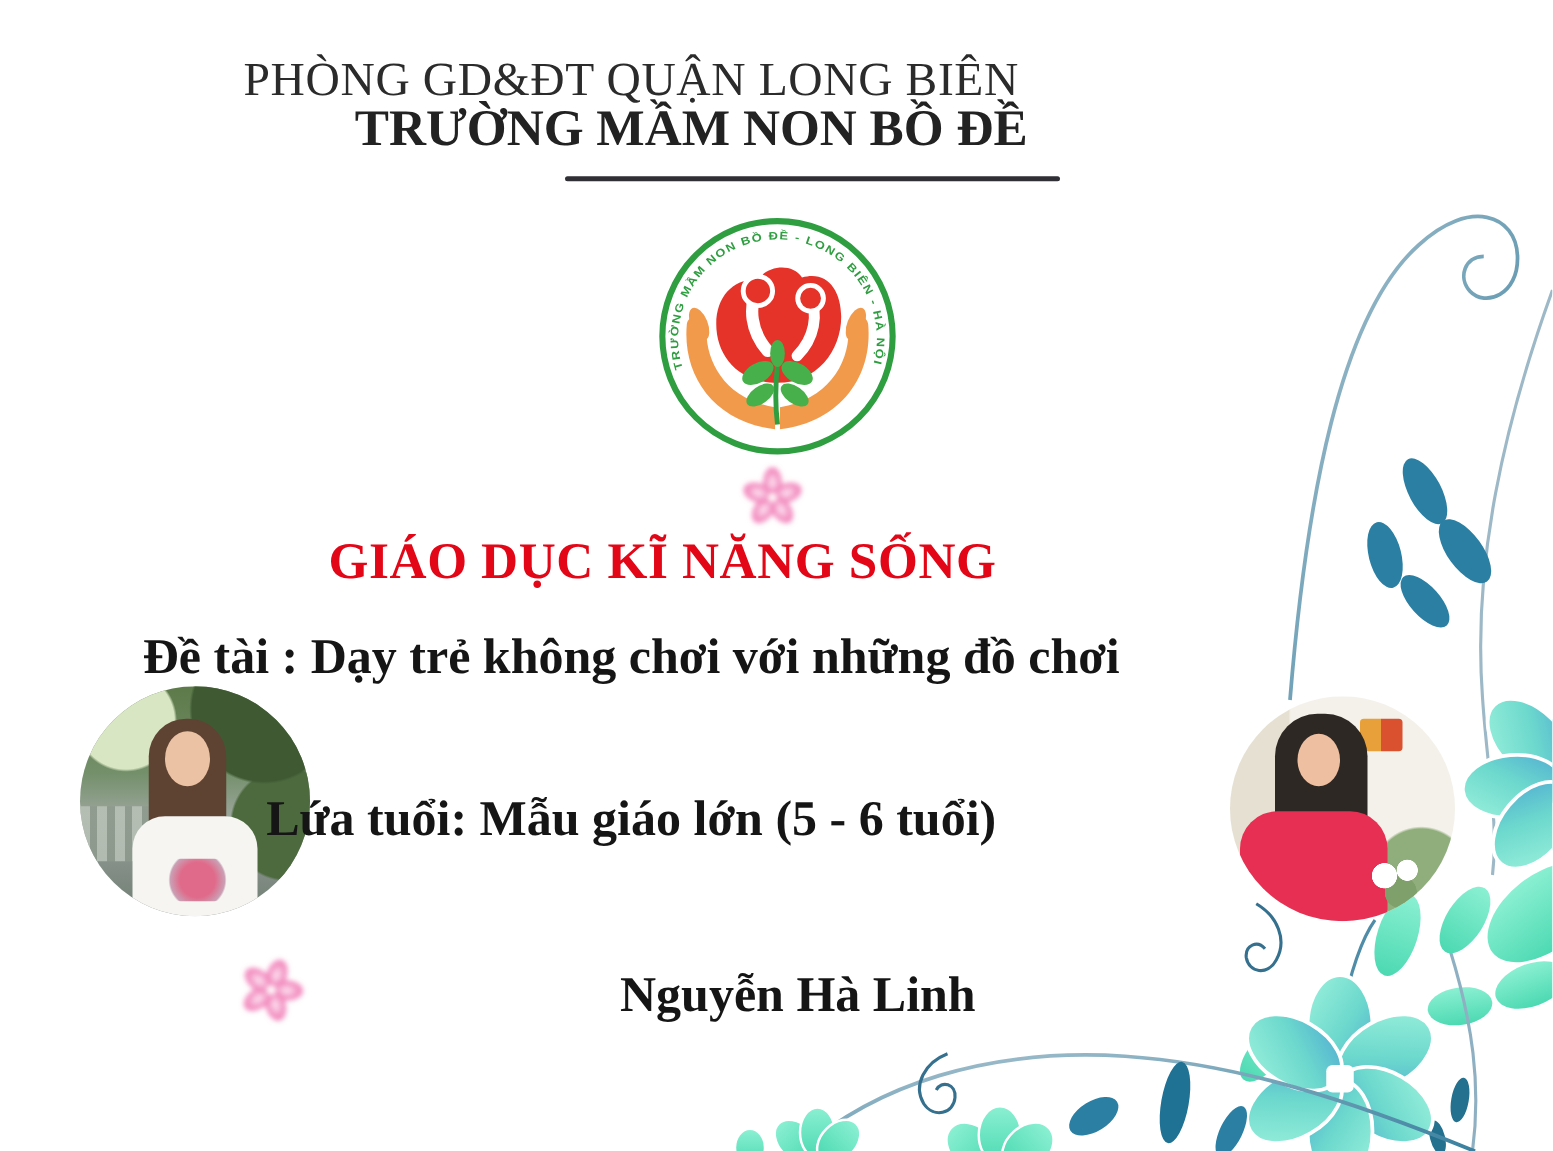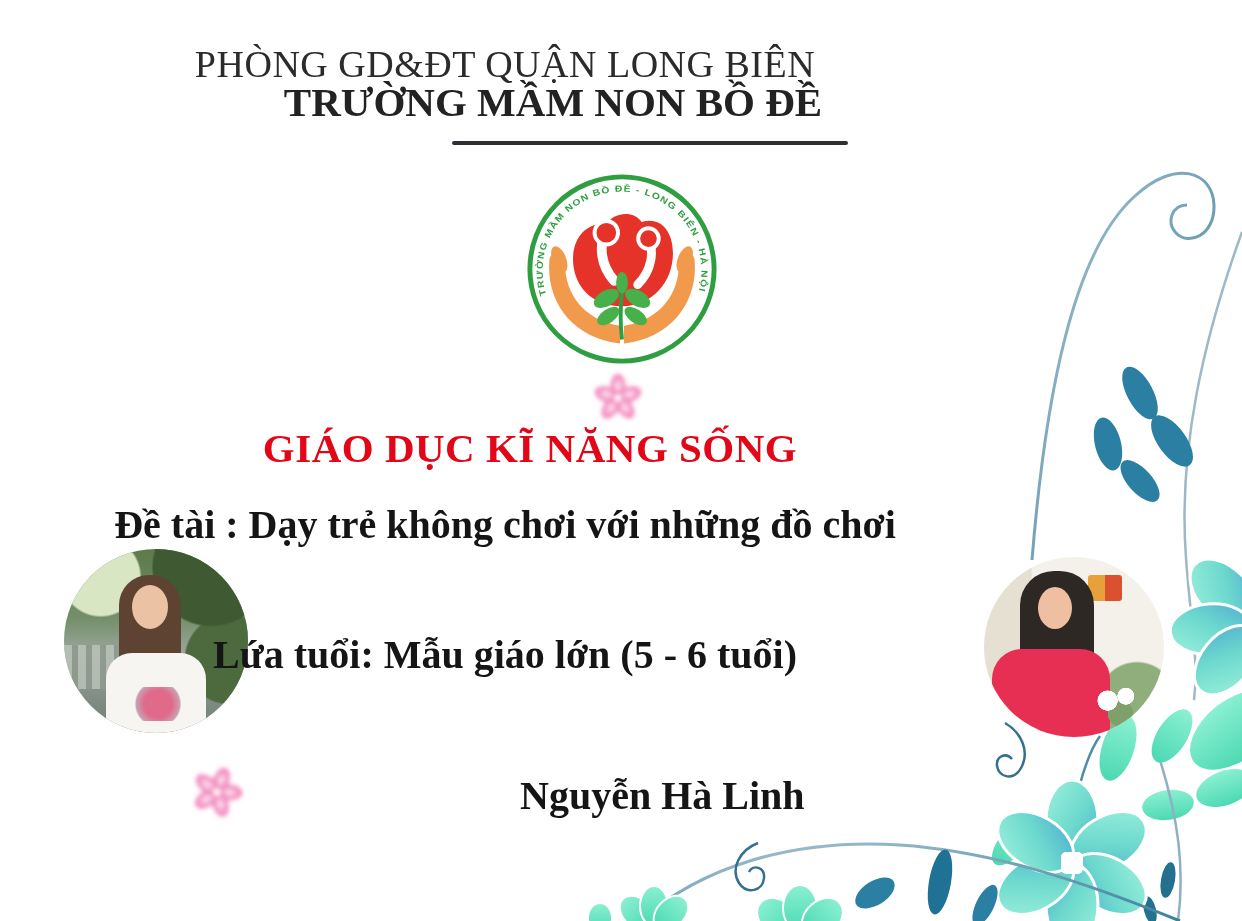--- a/index.html
+++ b/index.html
@@ -11,21 +11,21 @@
   .center{left:0;width:1010px;text-align:center;}
   .hdr1{top:42px;font-size:38px;letter-spacing:.5px;color:#2b2b2b;}
   .hdr2{top:78px;font-size:41px;font-weight:bold;color:#222;padding-left:48px;}
   .underline{position:absolute;left:452px;top:141px;width:396px;height:4px;background:#2f2f35;border-radius:2px;}
   .title{top:424px;font-size:41px;font-weight:bold;color:#e30617;letter-spacing:.5px;padding-left:25px;}
   .body-line{font-size:40px;font-weight:bold;color:#151515;}
   .topic1{top:501px;}
   .topic2{top:574px;}
   .age{top:631px;}
   .teacher1{top:708px;left:330px;}
-  .teacher2{top:772px;left:520px;}
+  .teacher2{top:772px;left:496px;}
   .logo-wrap{position:absolute;left:524px;top:171px;width:196px;height:196px;z-index:2;}
   .photo{position:absolute;border-radius:50%;overflow:hidden;z-index:3;}
   .photo-left{left:64px;top:549px;width:184px;height:184px;}
   .photo-right{left:984px;top:557px;width:180px;height:180px;z-index:3;}
   .ph{position:absolute;}
   .deco{position:absolute;inset:0;z-index:1;pointer-events:none;}
   .textlayer{position:absolute;inset:0;z-index:4;}
 </style>
 </head>
 <body>

